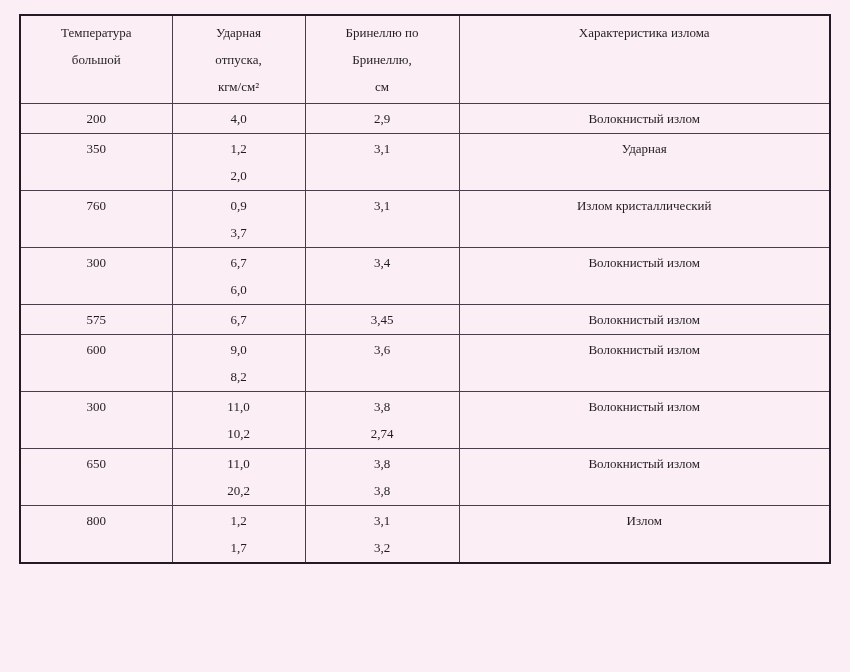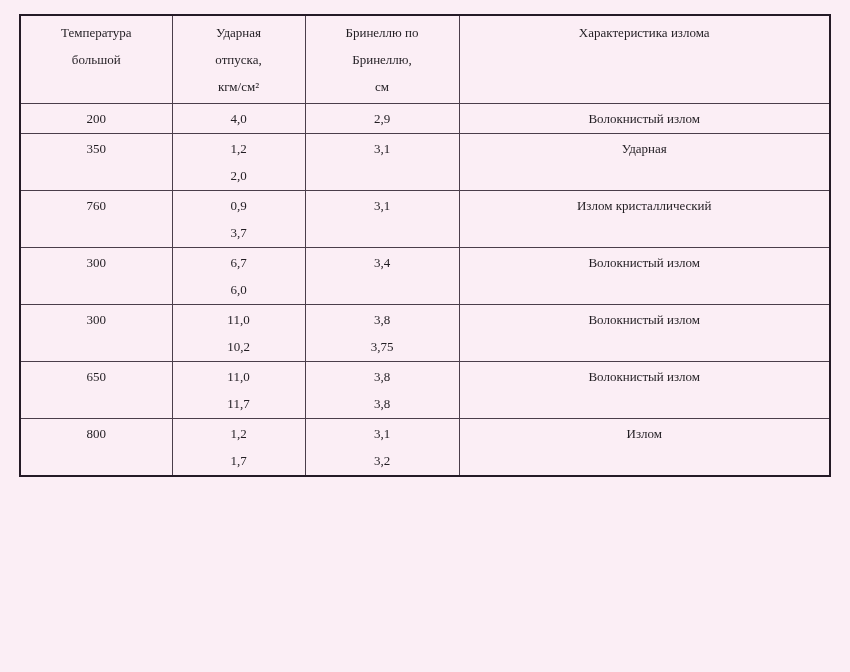--- a/index.html
+++ b/index.html
@@ -126,43 +126,72 @@
         <div class="ln">6,7</div>
         <div class="ln">6,0</div>
       </td>
       <td>
         <div class="ln">3,4</div>
       </td>
       <td>
           <div class="ln">Волокнистый излом</div>
         </td>
     </tr>
+    <tr class="short">
+      <td>
+          <div class="ln">575</div>
+        </td>
+      <td>
+        <div class="ln">6,7</div>
+      </td>
+      <td>
+        <div class="ln">3,45</div>
+      </td>
+      <td>
+          <div class="ln">Волокнистый излом</div>
+        </td>
+    </tr>
+    <tr class="tall">
+      <td>
+          <div class="ln">600</div>
+        </td>
+      <td>
+        <div class="ln">9,0</div>
+        <div class="ln">8,2</div>
+      </td>
+      <td>
+        <div class="ln">3,6</div>
+      </td>
+      <td>
+          <div class="ln">Волокнистый излом</div>
+        </td>
+    </tr>
     <tr class="tall">
       <td>
           <div class="ln">300</div>
         </td>
       <td>
         <div class="ln">11,0</div>
         <div class="ln">10,2</div>
       </td>
       <td>
         <div class="ln">3,8</div>
-        <div class="ln">3,75</div>
+        <div class="ln">2,74</div>
       </td>
       <td>
           <div class="ln">Волокнистый излом</div>
         </td>
     </tr>
     <tr class="tall">
       <td>
           <div class="ln">650</div>
         </td>
       <td>
         <div class="ln">11,0</div>
-        <div class="ln">11,7</div>
+        <div class="ln">20,2</div>
       </td>
       <td>
         <div class="ln">3,8</div>
         <div class="ln">3,8</div>
       </td>
       <td>
           <div class="ln">Волокнистый излом</div>
         </td>
     </tr>
     <tr class="tall">

